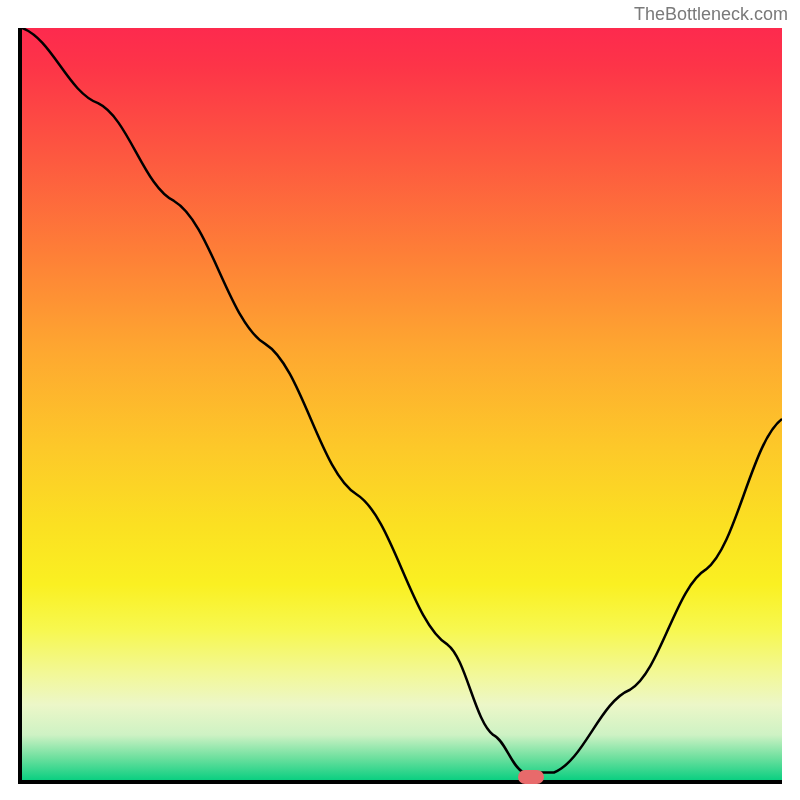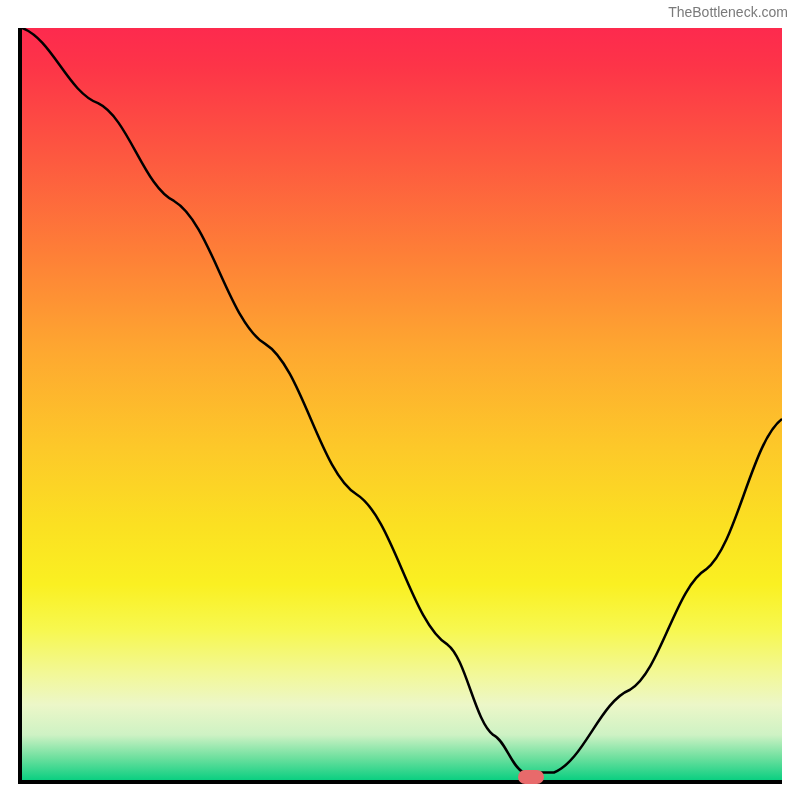--- a/index.html
+++ b/index.html
@@ -9,21 +9,21 @@
     background: #ffffff;
     font-family: Arial, sans-serif;
     position: relative;
     overflow: hidden;
   }
   .watermark {
     position: absolute;
     top: 4px;
     right: 12px;
     color: #7a7a7a;
-    font-size: 14px;
+    font-size: 18px;
     font-weight: 500;
     z-index: 10;
   }
   .plot-area {
     position: absolute;
     left: 18px;
     top: 28px;
     width: 764px;
     height: 756px;
     border-left: 4px solid #000;

